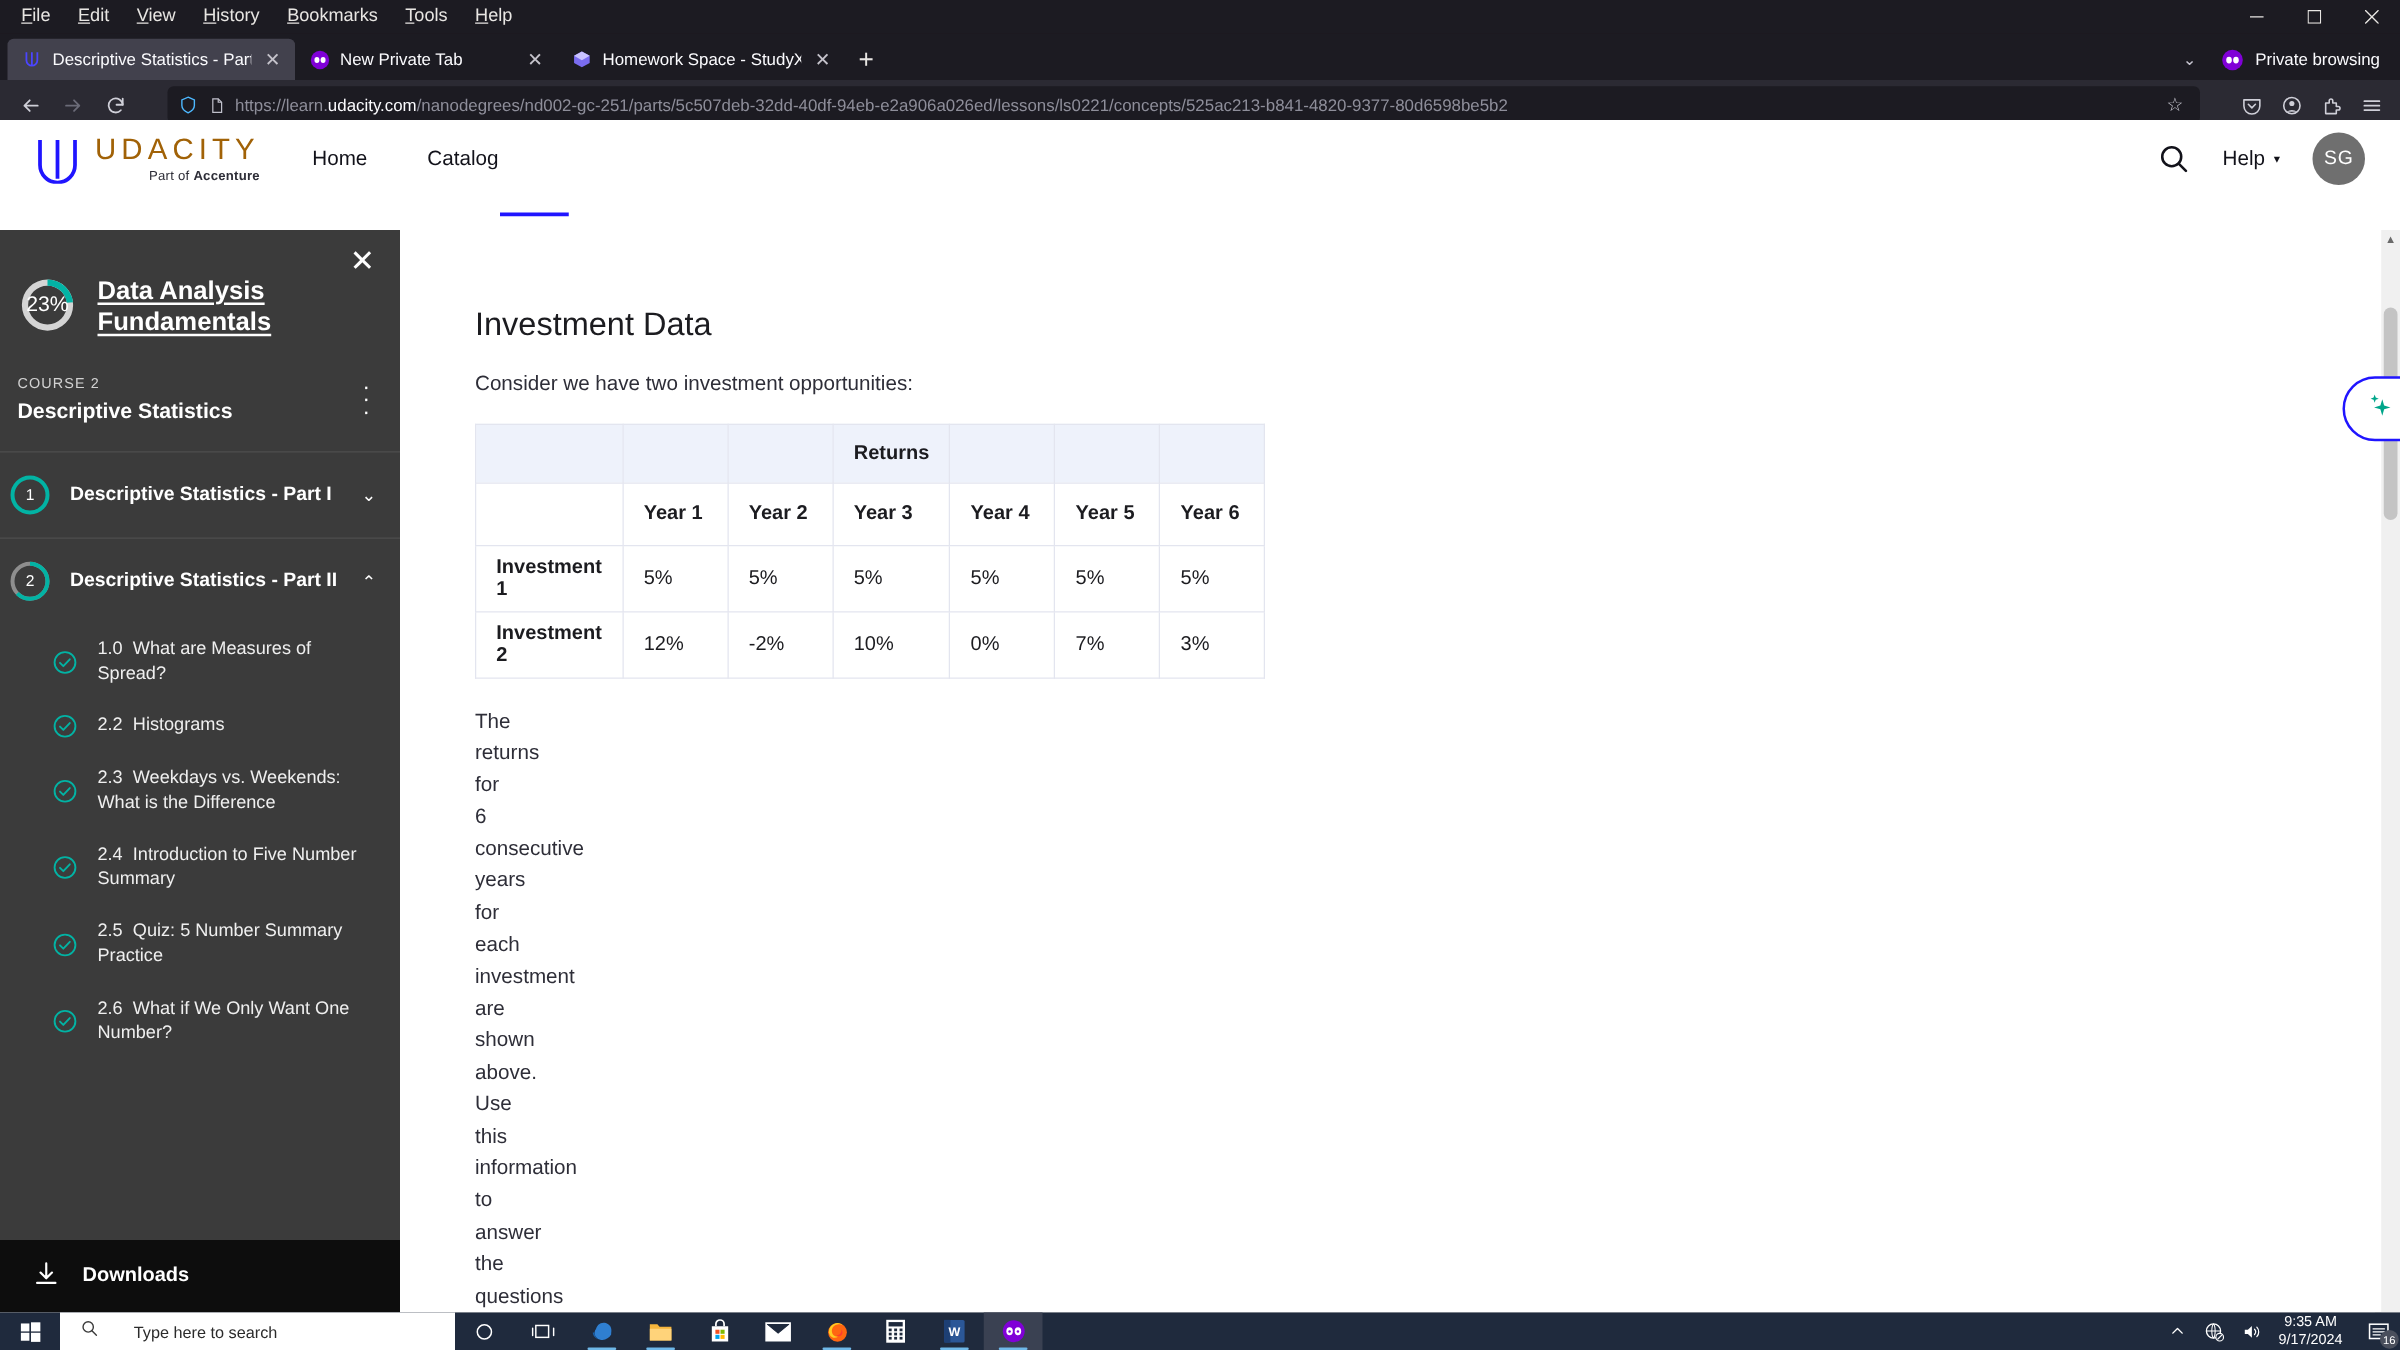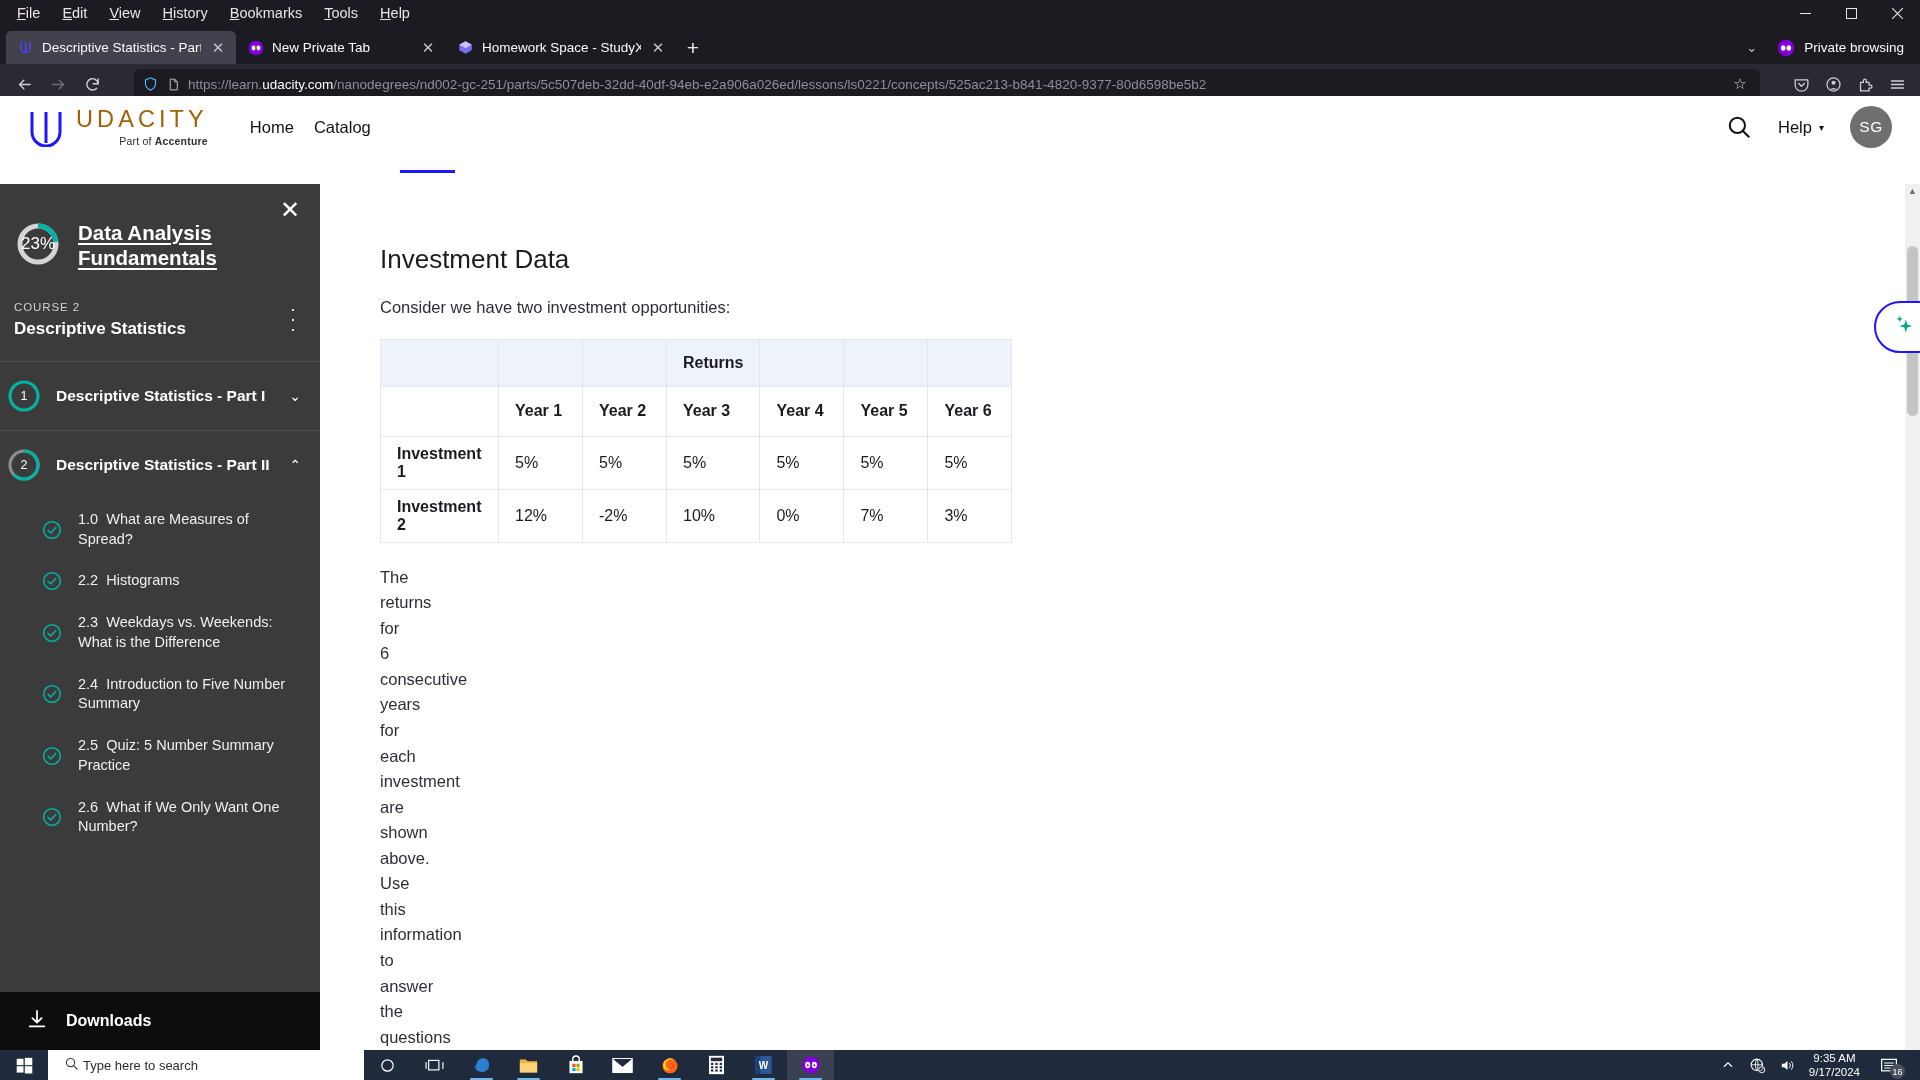--- a/index.html
+++ b/index.html
@@ -61,21 +61,21 @@
   .viewport { position:absolute; top:96px; left:0; width:1920px; height:954px; background:#fff; overflow:hidden;}
 
   
   .uheader { height:62px; background:#fff; display:flex; align-items:center; padding: 0 28px; position:relative; z-index:5;}
   .ulogo { display:flex; align-items:flex-start; gap:12px; }
   .ulogo-mark { width:36px; height:38px; margin-top:2px;}
   .ulogo-txt { display:flex; flex-direction:column; }
   .ulogo-name { font-size:23.5px; letter-spacing:4.1px; color:#a16207; line-height:1.05; font-weight:400;}
   .ulogo-sub { font-size:10.5px; color:#2e2e38; letter-spacing:0.2px; margin-top:4px; text-align:right;}
   .ulogo-sub b { font-weight:700; }
-  .unav { display:flex; gap:20px; margin-left:42px; }
+  .unav { display:flex; gap:48px; margin-left:42px; }
   .unav a { font-size:16.5px; color:#12121a; text-decoration:none; font-weight:400;}
   .uright { margin-left:auto; display:flex; align-items:center; gap:26px;}
   .usearch { width:26px;height:26px; }
   .uhelp { font-size:16.5px; color:#12121a; display:flex; align-items:center; gap:7px;}
   .uhelp .cv { font-size:10px; }
   .uavatar { width:42px;height:42px; border-radius:50%; background:#6f6f6f; color:#fff;
     display:flex;align-items:center;justify-content:center; font-size:15.5px; letter-spacing:0.5px;}
 
   
   .lessontabs { position:absolute; top:62px; left:400px; width:1430px; height:26px; overflow:hidden; background:#fff;}
@@ -139,27 +139,27 @@
 
   
   .pagescroll { position:absolute; top:88px; right:0; width:15px; height:866px; background:#f0f0f0;}
   .pagescroll .thumb { position:absolute; top:62px; left:2px; width:11px; height:170px; background:#c4c4c4; border-radius:6px;}
   .pagescroll .arrowT { position:absolute; top:2px; left:0; width:15px; text-align:center; font-size:9px; color:#6a6a6a;}
 
   
   .taskbar { position:absolute; bottom:0; left:0; width:1920px; height:30px; background:#1f2a3d;
     display:flex; align-items:center; }
   .tb-start { width:48px;height:30px; display:flex;align-items:center;justify-content:center;}
-  .tb-search { width:316px; height:30px; background:#fff; display:flex; align-items:center; gap:4px; padding-left:16px;}
+  .tb-search { width:316px; height:30px; background:#fff; display:flex; align-items:center; gap:28px; padding-left:16px;}
   .tb-search-tx { font-size:13px; color:#2b2b2b;}
   .tb-icons { display:flex; align-items:center; }
   .tb-ic { width:47px; height:30px; display:flex; align-items:center; justify-content:center; position:relative;}
   .tb-ic.running::after { content:""; position:absolute; bottom:0; left:12px; width:23px; height:2.5px; background:#6fb8e8; border-radius:2px;}
   .tb-ic.active { background:#3a4152; }
-  .tb-tray { margin-left:auto; display:flex; align-items:center; gap:0px; padding-right:14px;}
+  .tb-tray { margin-left:auto; display:flex; align-items:center; gap:0px; padding-right:0;}
   .tr-ic { width:30px;height:30px; display:flex;align-items:center;justify-content:center; color:#fff;}
   .tb-clock { color:#fff; font-size:11.5px; line-height:1.25; text-align:center; padding: 0 12px 0 6px;}
   .tb-notif { width:34px;height:30px; display:flex;align-items:center;justify-content:center; position:relative;}
   .tb-notif .badge { position:absolute; bottom:1px; right:1px; width:15px;height:15px; border-radius:50%;
      background:#4a4f5c; color:#fff; font-size:9px; display:flex;align-items:center;justify-content:center;}
 </style>
 </head>
 <body>
 
 <div class="browser">

